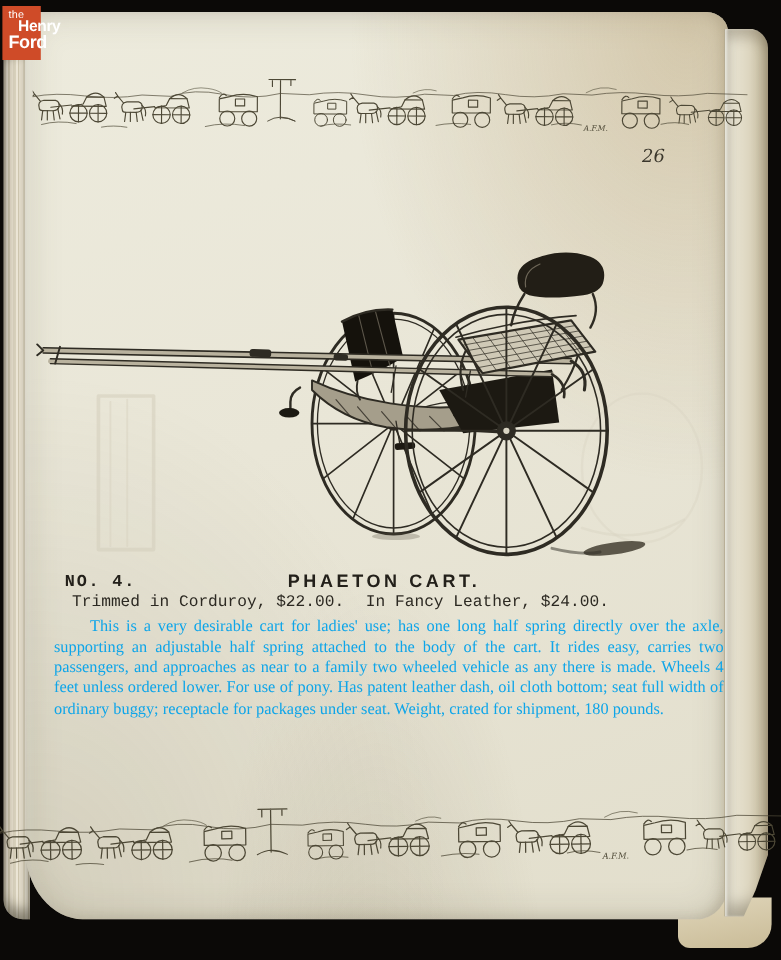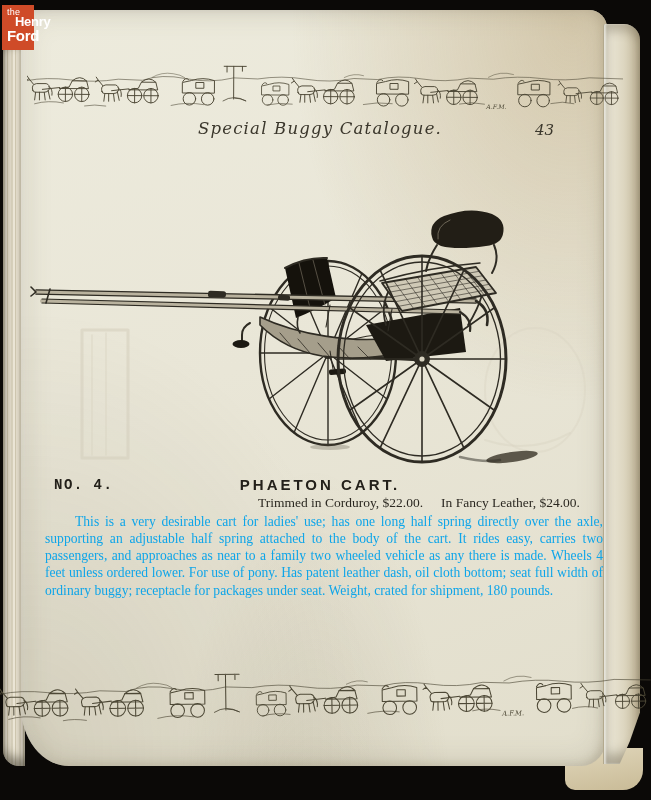--- a/index.html
+++ b/index.html
@@ -43,22 +43,22 @@
   .hdr-num{position:absolute;left:535px;top:121px;width:40px;z-index:5;
     font-family:"DejaVu Serif",serif;font-style:italic;font-size:15px;color:#3b372c;}
 
   .cart{position:absolute;left:30px;top:205px;width:580px;height:270px;z-index:5;}
   .cart-svg{stroke:#2e2b23;fill:none;stroke-linecap:round;stroke-linejoin:round;}
 
   .item-no{position:absolute;left:54px;top:477px;z-index:5;font-family:Liberation Mono, monospace;
     font-weight:700;font-size:14px;letter-spacing:1.5px;color:#23201a;}
   .item-title{position:absolute;left:150px;top:476px;width:340px;text-align:center;z-index:5;
     font-family:"Liberation Sans",sans-serif;font-weight:700;font-size:15px;letter-spacing:3px;color:#23201a;}
-  .price-line{position:absolute;left:60px;top:495px;width:520px;text-align:right;z-index:5;
-    font-size:13.5px;color:#2c2922;}
+  .price-line{position:absolute;left:60px;top:495px;width:520px;text-align:left;z-index:5;
+    font-size:13.5px;color:#2c2922;font-family:Liberation Mono, monospace;}
   .price-line .gap{display:inline-block;width:18px;}
   .item-desc{position:absolute;left:45px;top:513px;width:558px;z-index:5;
     font-size:13.6px;line-height:1.26;color:#0ea5e9;text-align:justify;text-align-last:left;text-indent:30px;margin:0;}
 </style>
 </head>
 <body>
 
 <svg width="0" height="0" style="position:absolute">
   <defs>
 
@@ -148,22 +148,21 @@
   <div class="logo">
     <span class="l-the">the</span>
     <span class="l-henry">Henry</span>
     <span class="l-ford">Ford</span>
   </div>
 
   <svg class="frieze-top frieze-svg" viewBox="0 0 620 62">
     <use href="#frieze"></use>
   </svg>
 
-  <div class="hdr-title">Special Buggy Catalogue.</div>
-  <div class="hdr-num">43</div>
+  <div class="hdr-num">26</div>
 
   <svg class="cart cart-svg" viewBox="0 0 580 270">
 
     <rect x="52" y="125" width="46" height="128" stroke="#d3cdbb" stroke-width="3" opacity=".55"></rect>
     <path d="M62,130 V250 M76,128 V250" stroke="#d8d2c0" stroke-width="1.5" opacity=".5"></path>
     <ellipse cx="505" cy="185" rx="50" ry="62" stroke="#d8d2c0" opacity=".35" stroke-width="2"></ellipse>
     <path d="M455,235 Q500,250 540,228" stroke="#d8d2c0" opacity=".4" stroke-width="2"></path>
 
     <ellipse cx="298" cy="148" rx="68" ry="92" stroke-width="2.4"></ellipse>
     <ellipse cx="298" cy="148" rx="63.5" ry="87" stroke-width="1.1"></ellipse>

